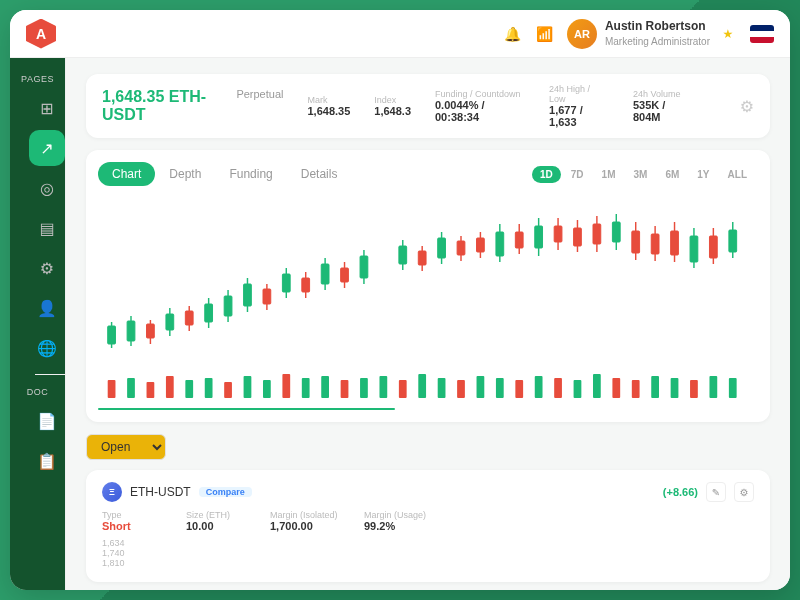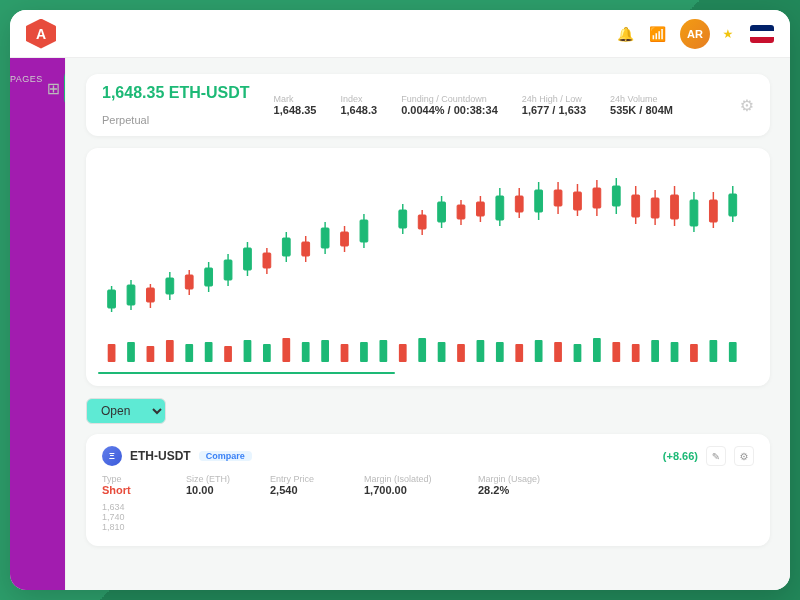--- a/index.html
+++ b/index.html
@@ -104,23 +104,24 @@
     
     .main-layout {
       display: flex;
       flex: 1;
       overflow: hidden;
     }
 
     
     .sidebar {
       width: 56px;
-      background: #a21caf;
-      display: flex;
-      align-items: flex-start;
+      background: #14532d;
+      display: flex;
+      flex-direction: column;
+      align-items: flex-end;
       padding: 12px 0;
       gap: 4px;
       border-right: 1px solid #f0f0f0;
       flex-shrink: 0;
       overflow-y: auto;
     }
     .sidebar-section-label {
       font-size: 9px;
       color: #ccc;
       text-transform: uppercase;
@@ -168,21 +169,21 @@
       background: #fff;
       border-radius: 12px;
       padding: 10px 16px;
       display: flex;
       align-items: center;
       gap: 24px;
       margin-bottom: 12px;
       box-shadow: 0 1px 4px rgba(0,0,0,0.05);
     }
     .ticker-main {
-      display: flex; flex-direction: column; gap: 12px;
+      display: flex; flex-direction: row;
     }
     .ticker-price {
       font-size: 16px;
       font-weight: 700;
       color: #1db976;
     }
     .ticker-pair {
       font-size: 11px;
       color: #999;
     }
@@ -277,21 +278,21 @@
       display: flex;
       align-items: center;
       gap: 10px;
       margin-bottom: 10px;
     }
     .orders-select {
       padding: 4px 10px;
       border: 1px solid #e0e0e0;
       border-radius: 6px;
       font-size: 12px;
-      background: #5eead4;
+      background: #eab308;
       color: #333;
       cursor: pointer;
       outline: none;
     }
 
     
     .order-card {
       background: #fff;
       border-radius: 12px;
       padding: 12px 16px;
@@ -308,21 +309,21 @@
       width: 20px; height: 20px;
       border-radius: 50%;
       background: linear-gradient(135deg, #627eea, #3b5bdb);
       display: flex; align-items: center; justify-content: center;
       font-size: 9px;
       color: #fff;
       font-weight: bold;
     }
     .order-pair {
       font-size: 12px;
-      font-weight: 700;
+      font-weight: 400;
       color: #333;
     }
     .order-badge {
       padding: 0 7px;
       border-radius: 4px;
       font-size: 9px;
       font-weight: 600;
     }
     .badge-compare { background: #e8f5ff; color: #3b82f6; }
     .order-pnl-positive {
@@ -374,20 +375,24 @@
     <div class="logo-icon">
       <span>A</span>
     </div>
     <div class="topbar-spacer"></div>
     <div class="topbar-icons">
       <div class="topbar-icon">🔔</div>
       <div class="topbar-icon">📶</div>
       <div class="user-info">
         <div class="user-avatar">
           <span>AR</span>
+        </div>
+        <div class="user-text">
+          <div class="user-name">Austin Robertson</div>
+          <div class="user-role">Marketing Administrator</div>
         </div>
         <div class="topbar-icon" style="color:#f1c40f;font-size:12px;">★</div>
       </div>
       <div class="flag-icon"></div>
     </div>
   </div>
 
   <div class="main-layout">
 
     <div class="sidebar">
@@ -431,20 +436,35 @@
         <div class="ticker-stat">
           <div class="ticker-stat-label">24h Volume</div>
           <div class="ticker-stat-value">535K / 804M</div>
         </div>
         <div class="ticker-spacer"></div>
         <div class="settings-icon">⚙</div>
       </div>
 
       <div class="chart-container">
         
+        <div class="chart-tabs">
+          <div class="chart-tab active">Chart</div>
+          <div class="chart-tab">Depth</div>
+          <div class="chart-tab">Funding</div>
+          <div class="chart-tab">Details</div>
+          <div class="chart-timeframe-group">
+            <div class="tf-btn active">1D</div>
+            <div class="tf-btn">7D</div>
+            <div class="tf-btn">1M</div>
+            <div class="tf-btn">3M</div>
+            <div class="tf-btn">6M</div>
+            <div class="tf-btn">1Y</div>
+            <div class="tf-btn">ALL</div>
+          </div>
+        </div>
 
         
         <div class="candle-chart">
           <svg width="100%" height="100%" viewBox="0 0 680 170" preserveAspectRatio="none">
 
             <g fill="#1db976" stroke="#1db976">
 
               <rect x="10" y="130" width="8" height="18" rx="1"></rect>
               <line x1="14" y1="126" x2="14" y2="130" stroke-width="1.5"></line>
               <line x1="14" y1="148" x2="14" y2="152" stroke-width="1.5"></line>
@@ -640,30 +660,26 @@
         <div class="order-cols">
           <div>
             <div class="order-col-label">Type</div>
             <div class="order-col-value short">Short</div>
           </div>
           <div>
             <div class="order-col-label">Size (ETH)</div>
             <div class="order-col-value">10.00</div>
           </div>
           <div>
-            <div class="order-col-label">Entry Price</div>
-            <div class="order-col-value">2,540</div>
-          </div>
-          <div>
             <div class="order-col-label">Margin (Isolated)</div>
             <div class="order-col-value">1,700.00</div>
           </div>
           <div>
             <div class="order-col-label">Margin (Usage)</div>
-            <div class="order-col-value">28.2%</div>
+            <div class="order-col-value">99.2%</div>
           </div>
         </div>
         <div class="order-price-labels">
           <span>1,634</span>
           <span>1,740</span>
           <span>1,810</span>
         </div>
 
       </div>
 

